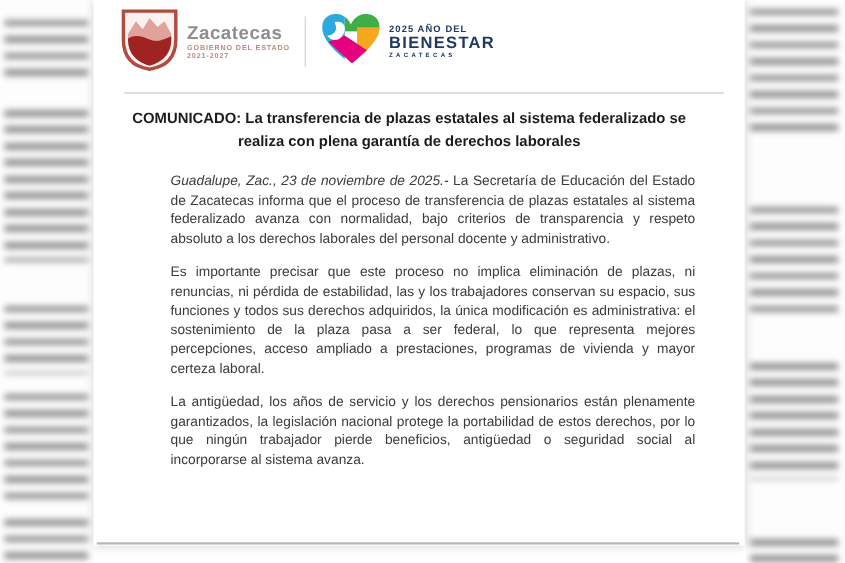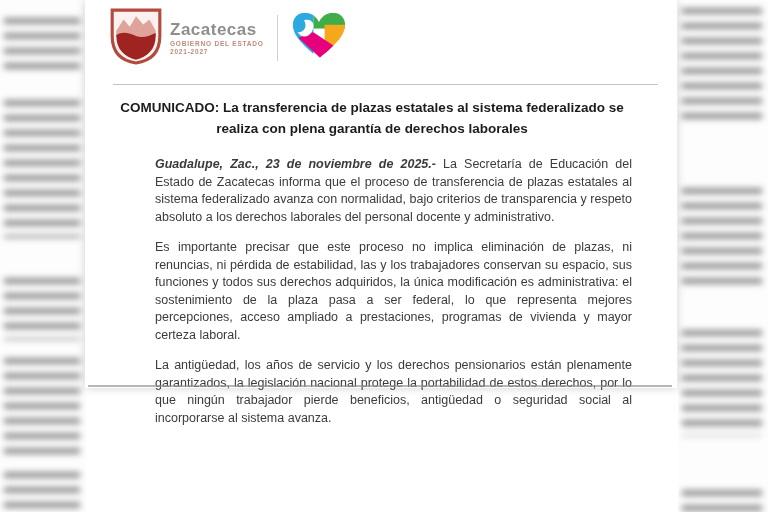--- a/index.html
+++ b/index.html
@@ -12,21 +12,21 @@
   .backdrop{position:absolute;top:0;bottom:0;overflow:hidden;background:#fdfdfd;}
   .backdrop-left{left:0;width:86px;}
   .backdrop-right{right:0;width:90px;}
   .blur-block{
     position:absolute;left:4px;right:6px;
     filter:blur(3px);
     background:repeating-linear-gradient(180deg, rgba(110,110,110,0.75) 0 6px, rgba(255,255,255,0) 6px 15px);
   }
   
   .page{
-    position:absolute;left:85px;top:0;width:592px;height:388px;
+    position:absolute;left:85px;top:0;width:592px;height:496px;
     background:#ffffff;
     box-shadow:0 0 9px rgba(0,0,0,0.18);
   }
   .header{
     position:absolute;top:9px;left:24px;height:58px;
     display:flex;align-items:center;
   }
   .state-logo-text{margin-left:7px;line-height:1;}
   .state-name{font-size:17px;font-weight:bold;color:#8e8e8e;letter-spacing:0.5px;}
   .state-sub{font-size:6.5px;color:#bd8a7c;letter-spacing:0.8px;margin-top:3px;font-weight:bold;}
@@ -43,21 +43,21 @@
   .doc-title{
     position:absolute;top:97px;left:34px;right:52px;
     text-align:center;font-weight:bold;font-size:13.5px;line-height:21px;
     color:#1c1c1c;
   }
   .doc-body{position:absolute;top:156px;left:70px;right:45px;}
   .doc-body p{
     text-align:justify;font-size:12.5px;line-height:17.5px;color:#3b3b3b;
     margin:0 0 13px 0;
   }
-  .dateline{font-weight:bold;font-style:italic;}
+  .dateline{font-weight:normal;font-style:italic;}
   .bottom-rule{
     position:absolute;bottom:1px;left:3px;right:5px;height:2px;
     background:#909090;opacity:0.65;
   }
 </style>
 </head>
 <body>
 
 <div class="backdrop backdrop-left">
   <div class="blur-block" style="top:18px;height:52px;"></div>
@@ -101,20 +101,25 @@
         </defs>
         <g clip-path="url(#hc)">
           <rect x="0" y="0" width="24" height="52" fill="#2ba9e0"></rect>
           <rect x="24" y="0" width="36" height="18" fill="#3fae49"></rect>
           <rect x="36" y="14" width="24" height="38" fill="#f5a81c"></rect>
           <polygon points="8,28 34,52 60,46 24,22" fill="#e6007e"></polygon>
           <path d="M14 9 C23 7 27 14 22 22 C18 28 11 28 7 22 C14 22 18 16 14 9 Z" fill="#ffffff"></path>
         </g>
       </svg>
     </span>
+    <div class="campaign-text">
+      <div class="campaign-line1">2025 AÑO DEL</div>
+      <div class="campaign-line2">BIENESTAR</div>
+      <div class="campaign-line3">ZACATECAS</div>
+    </div>
   </div>
 
   <div class="header-rule"></div>
 
   <div class="doc-title">COMUNICADO: La transferencia de plazas estatales al sistema federalizado se realiza con plena garantía de derechos laborales</div>
 
   <div class="doc-body">
     <p><span class="dateline">Guadalupe, Zac., 23 de noviembre de 2025.-</span><span> La Secretaría de Educación del Estado de Zacatecas informa que el proceso de transferencia de plazas estatales al sistema federalizado avanza con normalidad, bajo criterios de transparencia y respeto absoluto a los derechos laborales del personal docente y administrativo.</span></p>
     <p>Es importante precisar que este proceso no implica eliminación de plazas, ni renuncias, ni pérdida de estabilidad, las y los trabajadores conservan su espacio, sus funciones y todos sus derechos adquiridos, la única modificación es administrativa: el sostenimiento de la plaza pasa a ser federal, lo que representa mejores percepciones, acceso ampliado a prestaciones, programas de vivienda y mayor certeza laboral.</p>
     <p>La antigüedad, los años de servicio y los derechos pensionarios están plenamente garantizados, la legislación nacional protege la portabilidad de estos derechos, por lo que ningún trabajador pierde beneficios, antigüedad o seguridad social al incorporarse al sistema avanza.</p>

